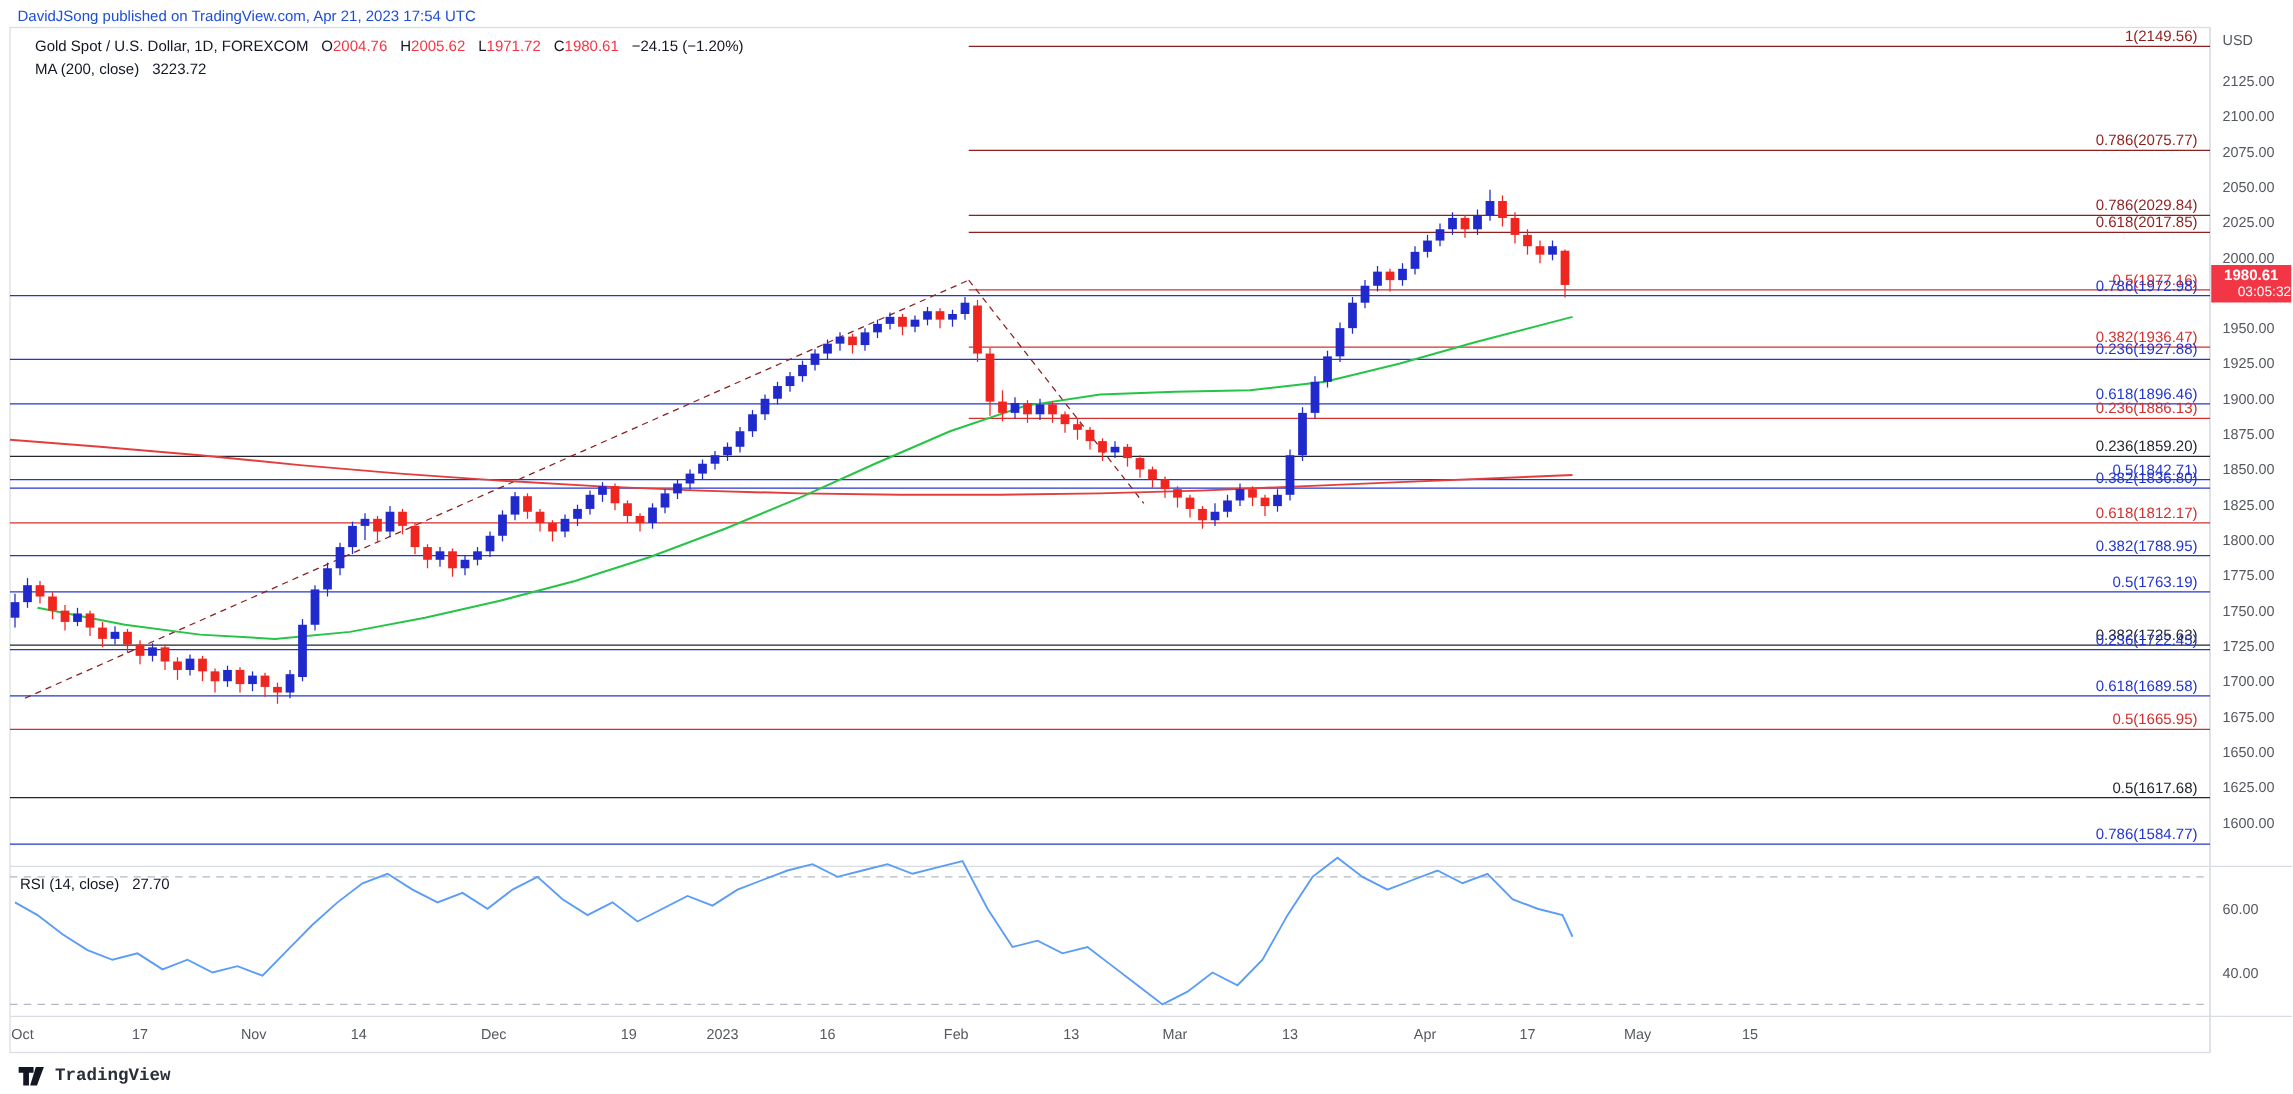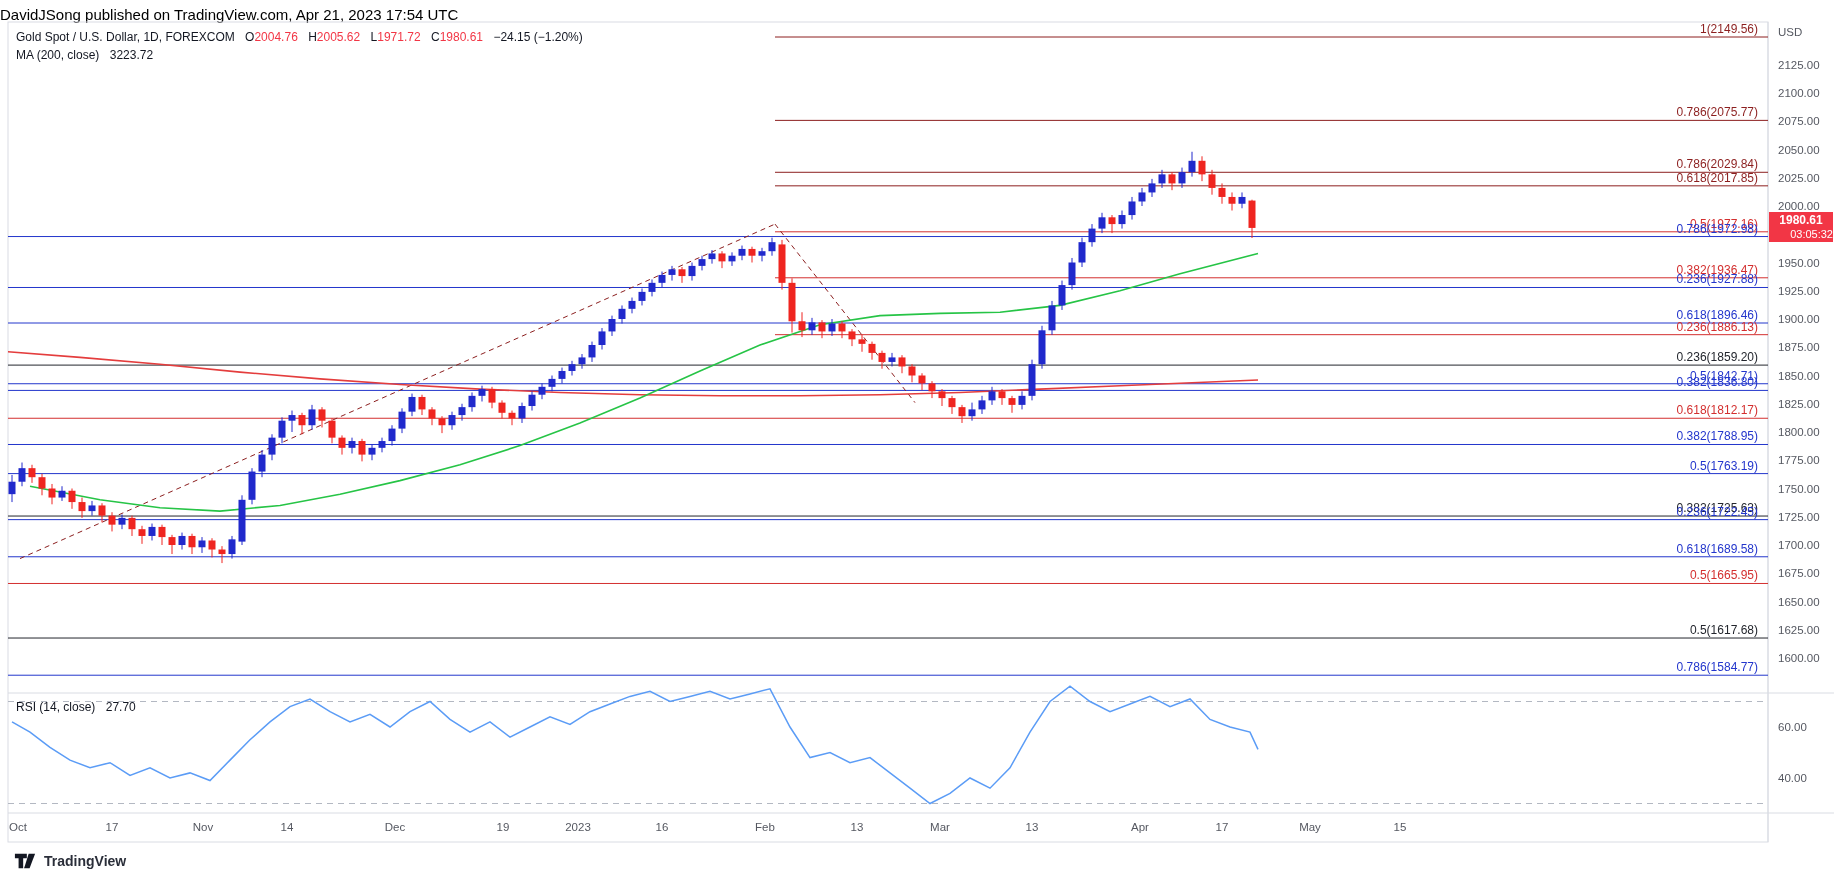--- a/index.html
+++ b/index.html
@@ -1,31 +1,31 @@
 <!DOCTYPE html>
 <html><head>
 <meta charset="utf-8">
 <style>
   html,body{margin:0;padding:0;background:#fff;width:1834px;height:875px;overflow:hidden;
     font-family:"Liberation Sans", sans-serif;}
   #stage{position:relative;width:1834px;height:875px;background:#fff;}
-  .hdr{position:absolute;left:0;top:6px;font-size:15px;color:#000000;}
-  .legend{position:absolute;left:16px;top:28px;font-size:12px;color:#131722;line-height:18px;z-index:5;}
+  .hdr{position:absolute;left:14px;top:6px;font-size:12px;color:#1d4ed8;}
+  .legend{position:absolute;left:28px;top:28px;font-size:12px;color:#131722;line-height:18px;z-index:5;}
   .legend .row{white-space:nowrap;}
   .red{color:#f23645;}
   .grn{color:#13a929;}
   .blu{color:#2962ff;}
   .k{color:#131722;margin-left:7px;}
   svg text{font-family:"Liberation Sans", sans-serif;}
   #badge{position:absolute;left:1769px;width:64px;background:#f23645;color:#fff;text-align:center;
     z-index:6;padding:1px 0;}
   #badge .p{font-size:12px;font-weight:bold;line-height:15px;}
   #badge .t{font-size:11px;line-height:13px;text-align:right;}
   .rsi-legend{position:absolute;left:16px;top:700px;font-size:12px;color:#131722;z-index:5;}
-  .footer{position:absolute;left:14px;top:850px;display:flex;align-items:center;z-index:5;}
+  .footer{position:absolute;left:14px;top:850px;display:flex;align-items:center;z-index:5;font-family:Liberation Mono, monospace;}
   .footer .brand{font-size:14px;font-weight:bold;color:#2a2e39;margin-left:8px;}
 </style>
 </head>
 <body>
 
 <div id="stage">
 
   <div class="hdr">DavidJSong published on TradingView.com, Apr 21, 2023 17:54 UTC</div>
 
   <svg id="gfx" width="1834" height="875" style="position:absolute;left:0;top:0;">

